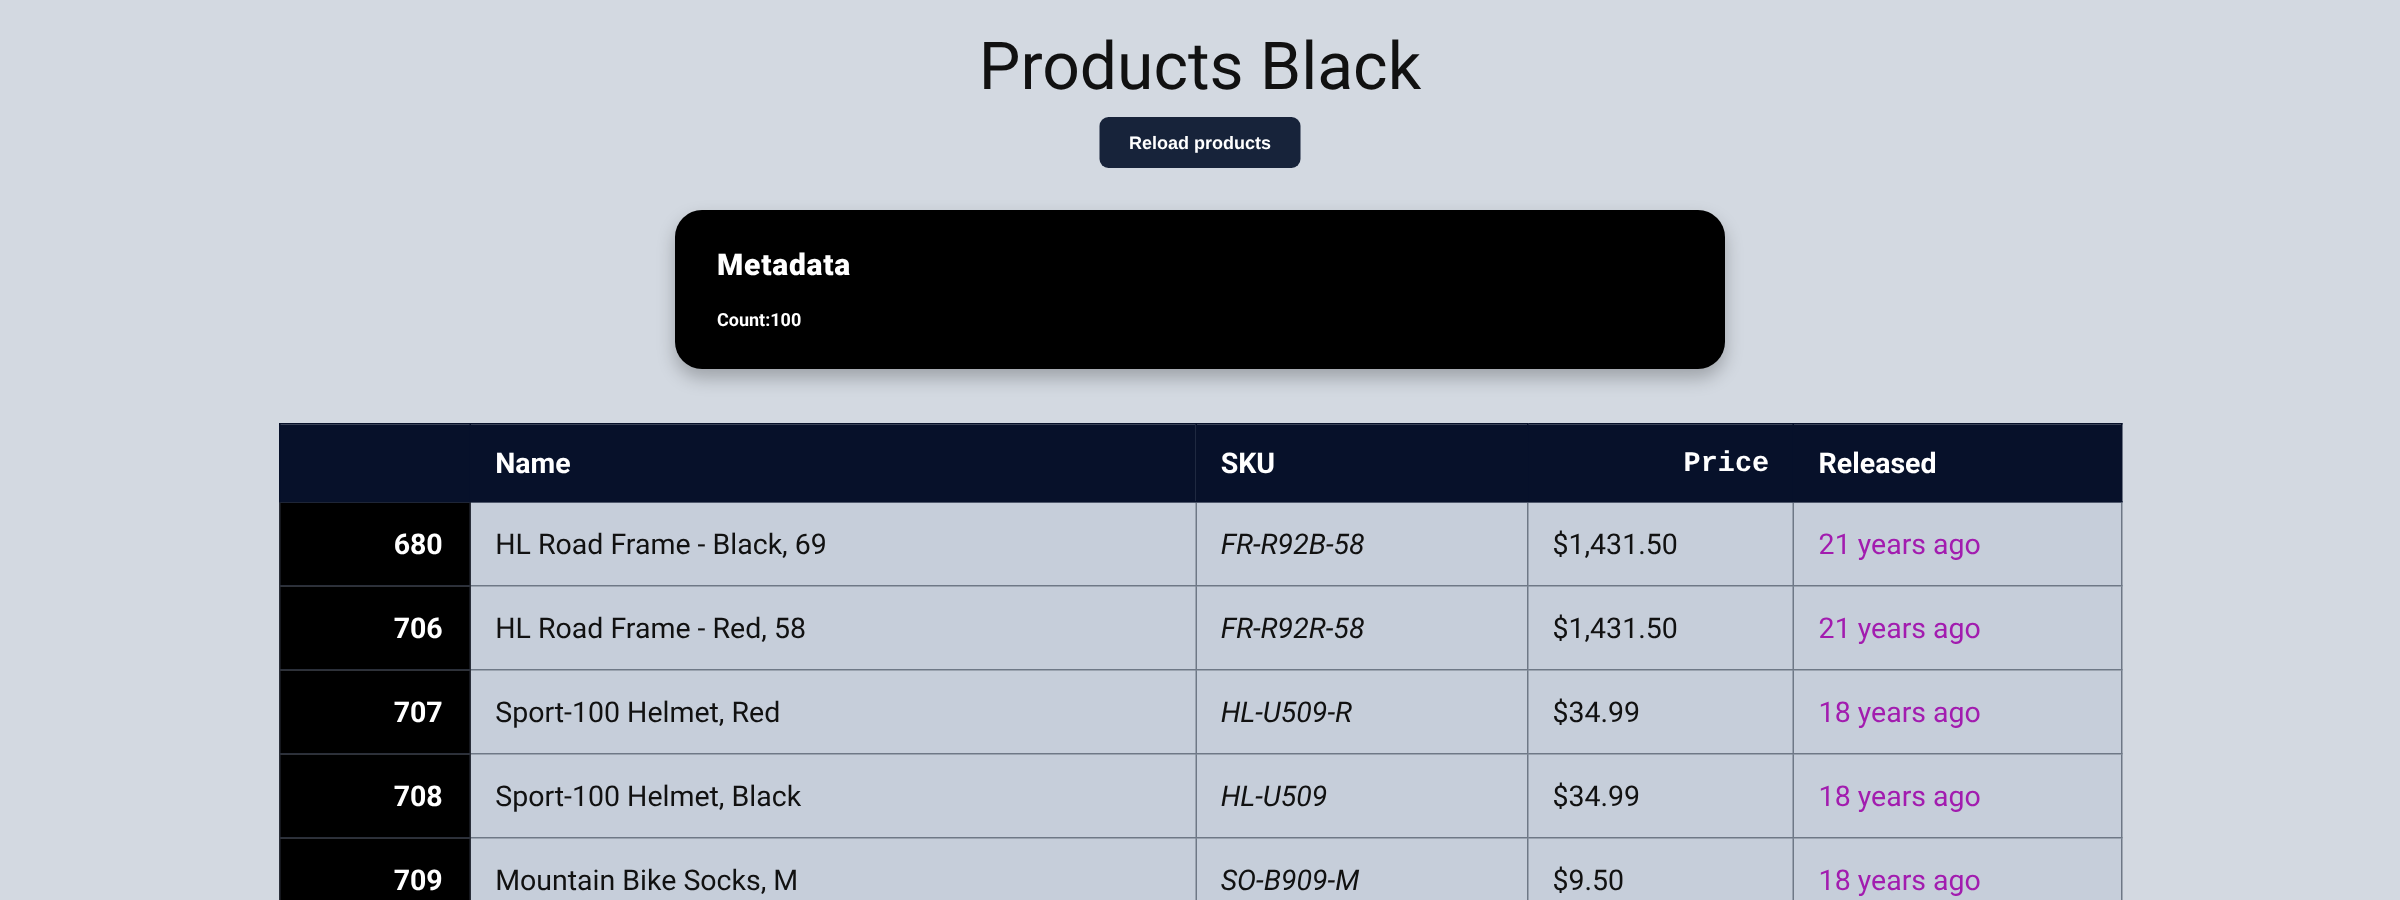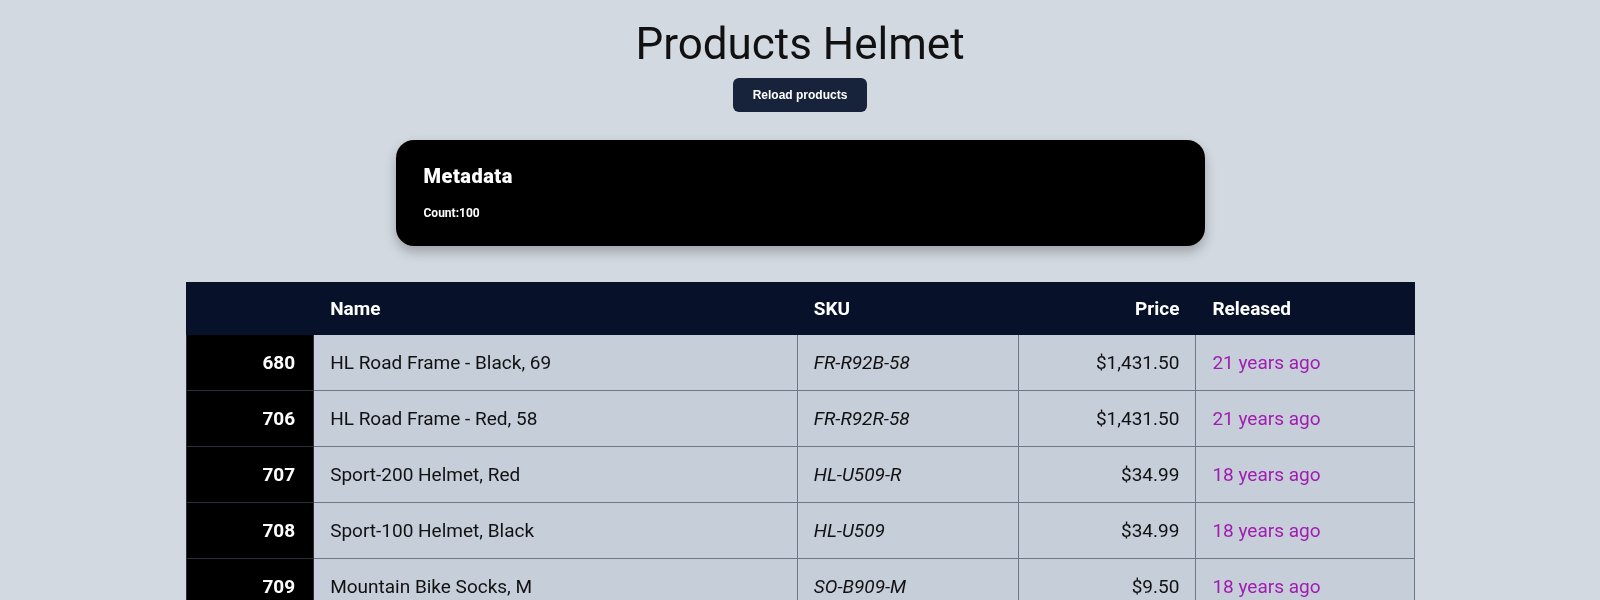--- a/index.html
+++ b/index.html
@@ -28,21 +28,21 @@
     font-weight: 700;
     font-size: 12px;
     border: none;
     border-radius: 6px;
     padding: 10px 20px;
     cursor: pointer;
   }
   .metadata-card {
     background: #000;
     color: #fff;
-    width: 809px;
+    width: 700px;
     margin: 28px auto 0 auto;
     border-radius: 18px;
     text-align: left;
     padding: 24px 28px 26px 28px;
     box-shadow: 0 6px 12px rgba(0,0,0,0.25);
   }
   .metadata-title {
     font-weight: 900;
     font-size: 20px;
     letter-spacing: 0.5px;
@@ -69,46 +69,46 @@
     background: #07112a;
     color: #fff;
     font-weight: 700;
     text-align: left;
     padding: 14px 16px;
     border: 1px solid #07112a;
   }
   thead th.id-col { width: 140px; }
   thead th.name-col { width: 560px; }
   thead th.sku-col { width: 250px; }
-  thead th.price-col { width: 190px; text-align: right; }
+  thead th.price-col { width: 190px; text-align: right; font-family: Liberation Mono, monospace; }
   thead th.rel-col { width: 240px; }
 
   tbody td {
     padding: 16px 16px;
     border: 1px solid #6e7886;
     background: #c6ceda;
     color: #111;
   }
   tbody td.id-cell {
     background: #000;
     color: #fff;
     border: 1px solid #2a2f3a;
     text-align: right;
     font-weight: 700;
     padding-right: 18px;
   }
   tbody td.sku-cell { font-style: italic; }
-  tbody td.price-cell { text-align: right; }
+  tbody td.price-cell { }
   tbody td.rel-cell { color: #a21caf; }
 </style>
 </head>
 <body>
 
 <div class="container">
-  <h1>Products Helmet</h1>
+  <h1>Products Black</h1>
   <button class="reload-btn">Reload products</button>
 
   <div class="metadata-card">
     <div class="metadata-title">Metadata</div>
     <div class="metadata-row">
       <span class="metadata-label">Count:</span>
       <span class="metadata-value">100</span>
     </div>
   </div>
 
@@ -133,21 +133,21 @@
           </tr>
           <tr>
             <td class="id-cell">706</td>
             <td>HL Road Frame - Red, 58</td>
             <td class="sku-cell">FR-R92R-58</td>
             <td class="price-cell">$1,431.50</td>
             <td class="rel-cell">21 years ago</td>
           </tr>
           <tr>
             <td class="id-cell">707</td>
-            <td>Sport-200 Helmet, Red</td>
+            <td>Sport-100 Helmet, Red</td>
             <td class="sku-cell">HL-U509-R</td>
             <td class="price-cell">$34.99</td>
             <td class="rel-cell">18 years ago</td>
           </tr>
           <tr>
             <td class="id-cell">708</td>
             <td>Sport-100 Helmet, Black</td>
             <td class="sku-cell">HL-U509</td>
             <td class="price-cell">$34.99</td>
             <td class="rel-cell">18 years ago</td>

